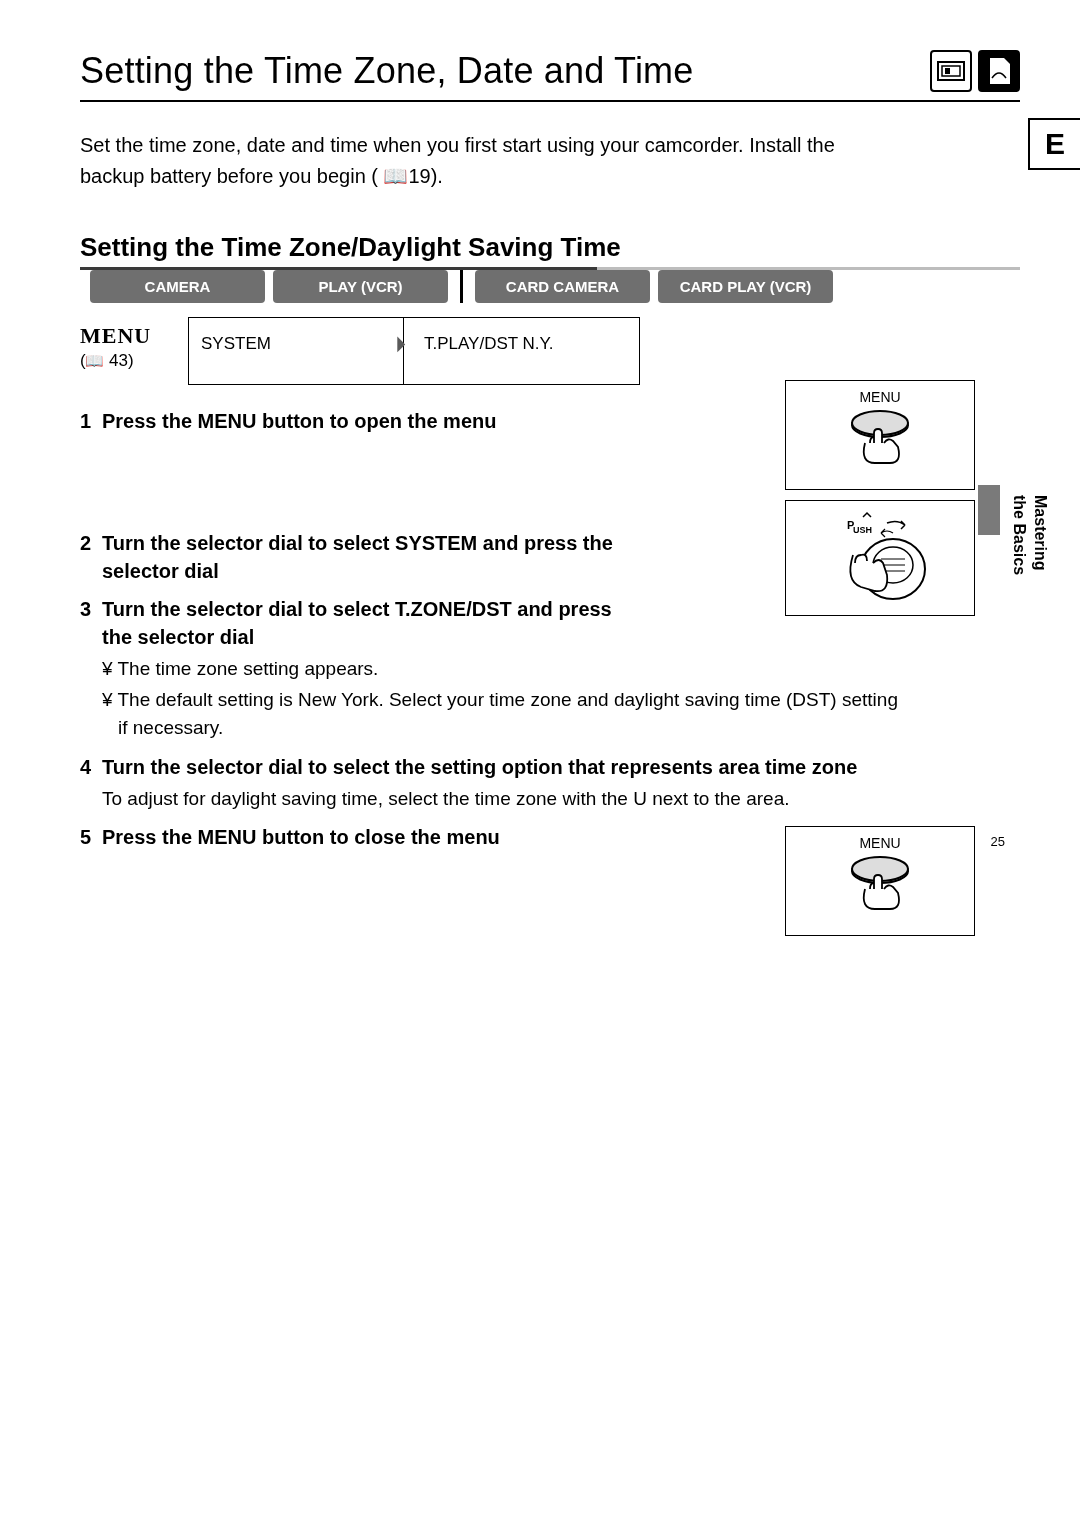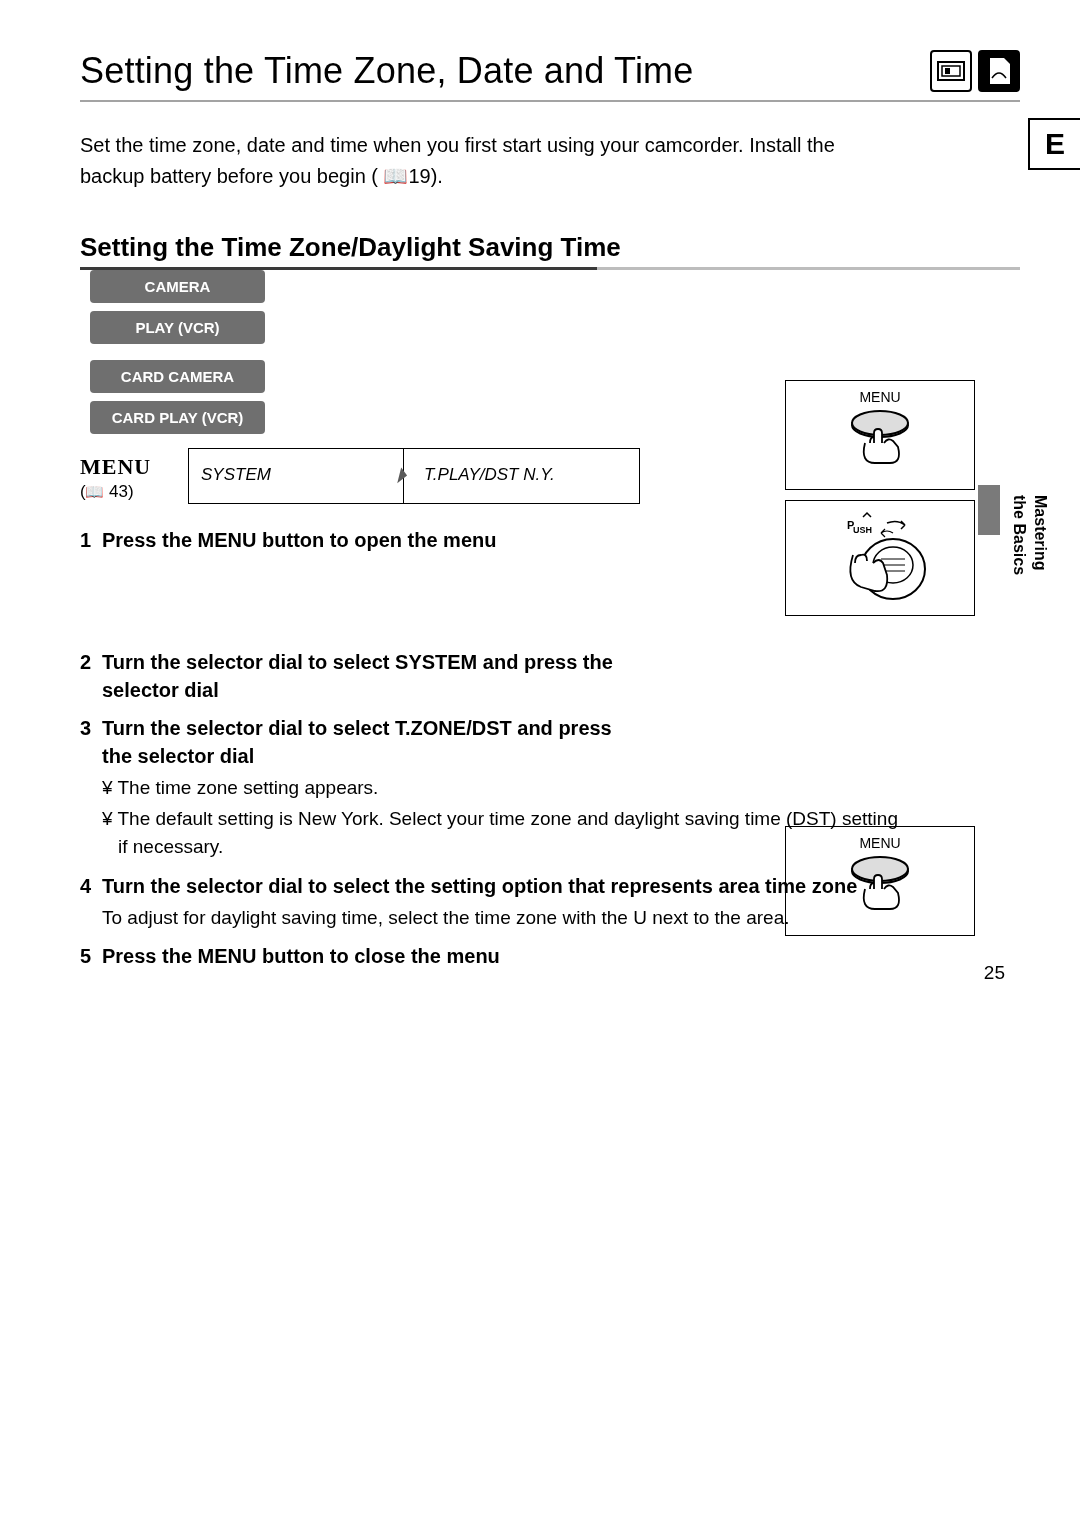--- a/index.html
+++ b/index.html
@@ -13,21 +13,21 @@
     position: relative;
   }
   .page {
     padding: 50px 60px 40px 80px;
     position: relative;
   }
   .title-row {
     display: flex;
     align-items: center;
     justify-content: space-between;
-    border-bottom: 2px solid #a3a3a3;
+    border-bottom: 2px solid #000000;
     padding-bottom: 8px;
     margin-bottom: 28px;
   }
   .title {
     font-size: 36px;
     font-weight: 400;
     letter-spacing: 0.2px;
   }
   .title-icons { display: flex; gap: 6px; }
   .icon-box {
@@ -78,21 +78,20 @@
     background: linear-gradient(#fff,#fff) padding-box;
     border-bottom: 3px solid;
     border-image: linear-gradient(to right,#3a3a3a 0%, #3a3a3a 55%, #bdbdbd 55%, #bdbdbd 100%) 1;
   }
   .mode-row {
     display: flex;
     gap: 8px;
     align-items: stretch;
     margin-left: 10px;
     margin-bottom: 14px;
-    flex-direction: column;
   }
   .mode-pill {
     background: #6f6f6f;
     color: #fff;
     font-weight: bold;
     font-size: 15px;
     padding: 8px 0;
     border-radius: 4px;
     text-align: center;
     width: 175px;
@@ -112,22 +111,21 @@
     font-family: Georgia, 'Times New Roman', serif;
     font-weight: 900;
     font-size: 22px;
     letter-spacing: 1px;
   }
   .menu-ref { font-size: 17px; margin-top: 2px; }
   .menu-ref-icon { font-size: 15px; }
   .menu-boxes {
     display: flex;
     border: 1.5px solid #000;
-    height: 56px;
-    font-style: italic;
+    height: 68px;
   }
   .menu-box1 {
     width: 215px;
     padding: 16px 12px 0 12px;
     font-size: 17px;
     border-right: 1.5px solid #000;
     position: relative;
   }
   .menu-box2 {
     width: 235px;
@@ -177,23 +175,23 @@
     position: absolute;
     top: 8px;
     font-size: 14px;
   }
   .illus svg { margin-top: 6px; }
   .illus-1 { top: 380px; }
   .illus-2 { top: 500px; height: 116px; }
   .illus-3 { top: 826px; }
   .page-num {
     position: absolute;
-    bottom: 36px;
+    bottom: 52px;
     right: 75px;
-    font-size: 19px;
+    font-size: 13px;
   }
   .step-head.wide { max-width: 820px; }
 </style>
 </head>
 <body>
 
 <div class="page">
 
   <div class="title-row">
     <div class="title">Setting the Time Zone, Date and Time</div>

